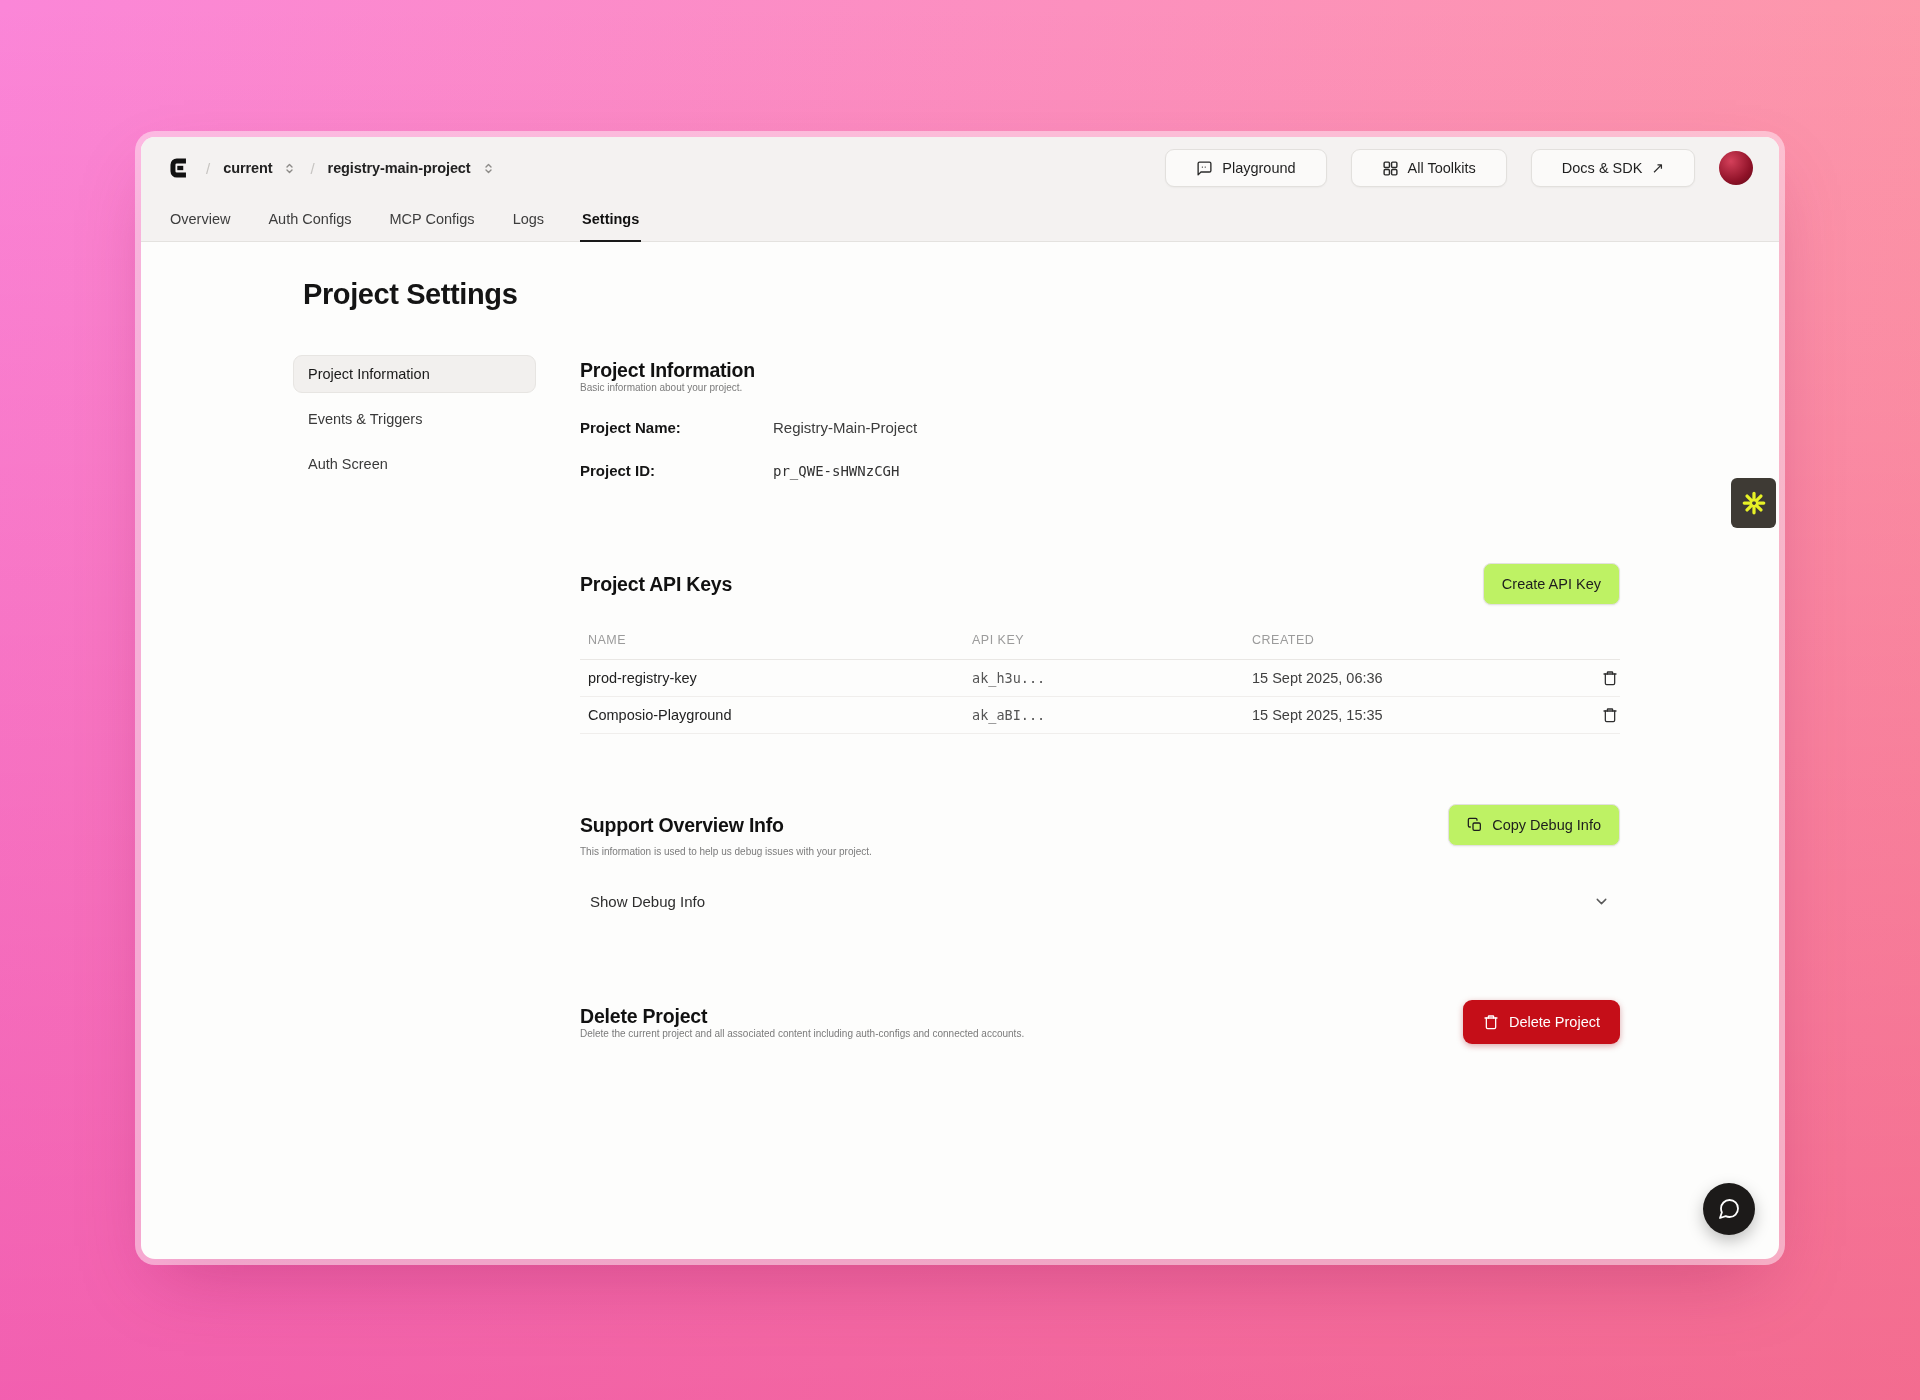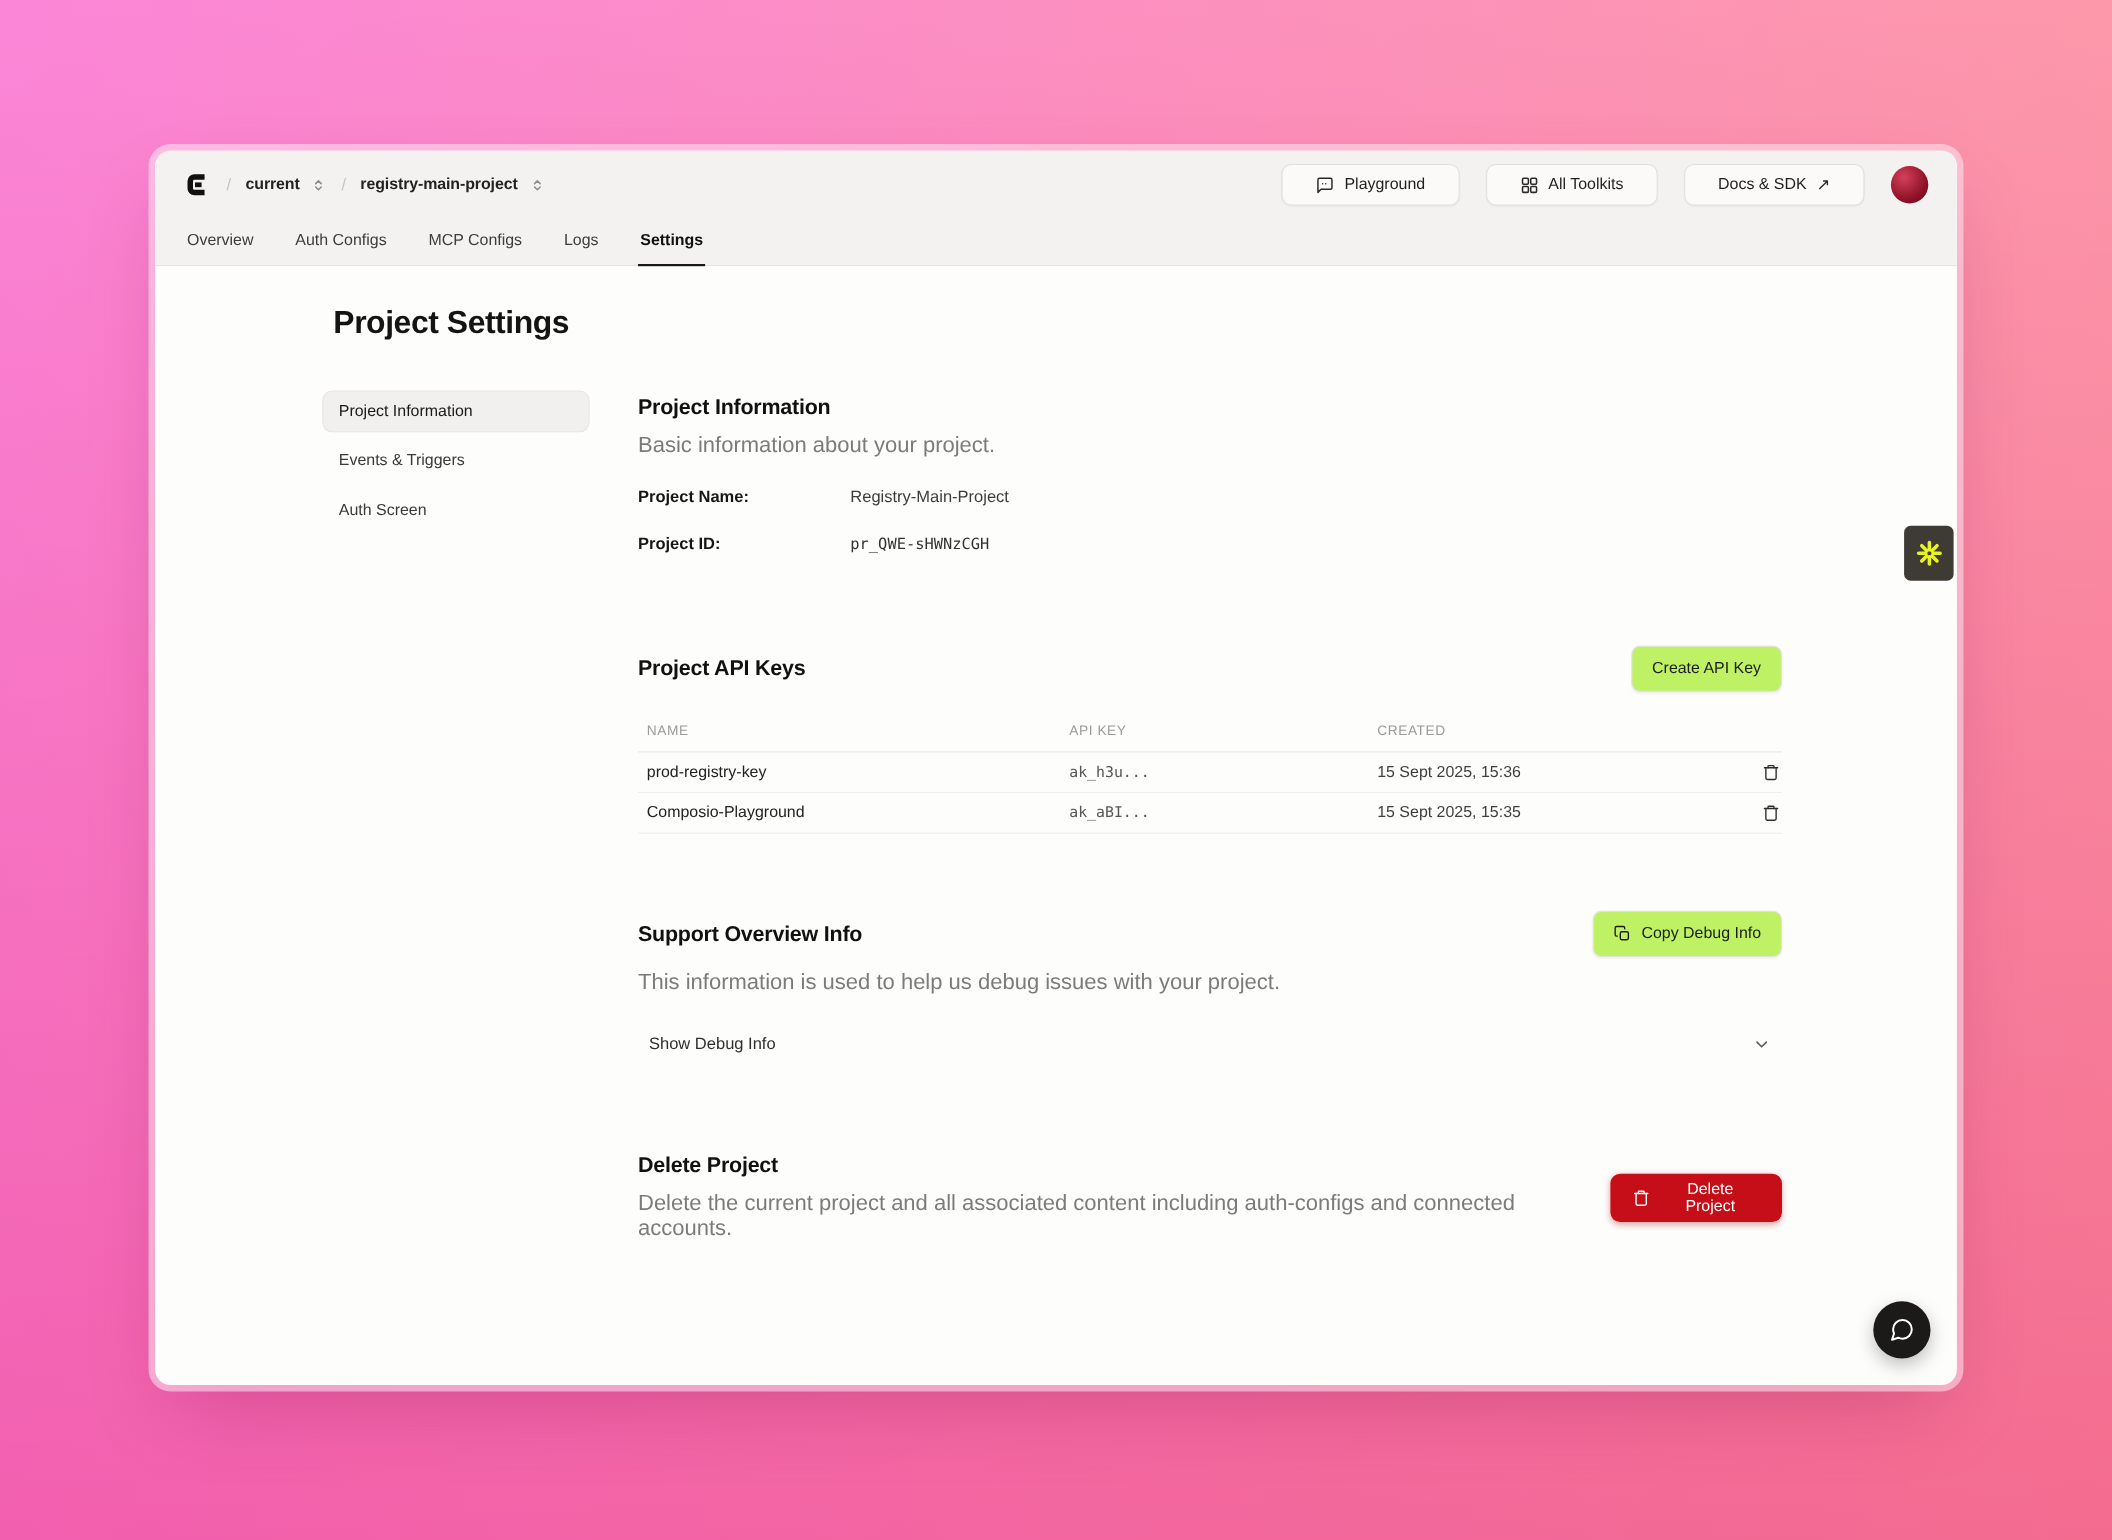--- a/index.html
+++ b/index.html
@@ -58,21 +58,21 @@
   
   .settings-nav { flex:0 0 243px; }
   .nav-item {
     padding:10px 14px; font-size:14.5px; color:#3a3a3a; border-radius:9px;
     border:1px solid transparent; margin-bottom:7px; cursor:pointer;
   }
   .nav-item.active { background:#f2f0ee; border-color:#e7e5e2; color:#191919; font-weight:500; }
   
   .main-col { flex:1; padding-top:4px; }
   .section-title { font-size:19.5px; font-weight:700; color:#111; letter-spacing:-0.2px; }
-  .section-desc { font-size:20px; color:#7b7b7b; margin-top:12px; }
+  .section-desc { font-size:10px; color:#7b7b7b; }
   .field-row { display:flex; align-items:center; margin-top:26px; }
   .field-row:first-of-type { margin-top:40px; }
   .field-label { flex:0 0 193px; font-size:15px; font-weight:700; color:#161616; }
   .field-value { font-size:15px; color:#3c3c3c; }
   .mono { font-family:"DejaVu Sans Mono", monospace; font-size:14px; color:#333; }
   .section-head-row { display:flex; align-items:center; justify-content:space-between; }
   .sec2 { margin-top:84px; }
   .sec3 { margin-top:70px; }
   .sec4 { margin-top:80px; }
   .wbtn {
@@ -217,21 +217,21 @@
             <div class="api-table">
               <div class="t-head">
                 <span class="th">NAME</span>
                 <span class="th">API KEY</span>
                 <span class="th">CREATED</span>
                 <span class="th"></span>
               </div>
               <div class="t-row">
                 <span class="td">prod-registry-key</span>
                 <span class="td key">ak_h3u...</span>
-                <span class="td created">15 Sept 2025, 15:36</span>
+                <span class="td created">15 Sept 2025, 06:36</span>
                 <span class="trash-btn">
                   <svg width="16" height="16" viewBox="0 0 24 24" fill="none" stroke="currentColor" stroke-width="1.9" stroke-linecap="round" stroke-linejoin="round">
                       <path d="M3 6h18"></path>
                       <path d="M8 6V4a1 1 0 0 1 1-1h6a1 1 0 0 1 1 1v2"></path>
                       <path d="M19 6v14a2 2 0 0 1-2 2H7a2 2 0 0 1-2-2V6"></path>
                     </svg>
                 </span>
               </div>
               <div class="t-row">
                 <span class="td">Composio-Playground</span>

